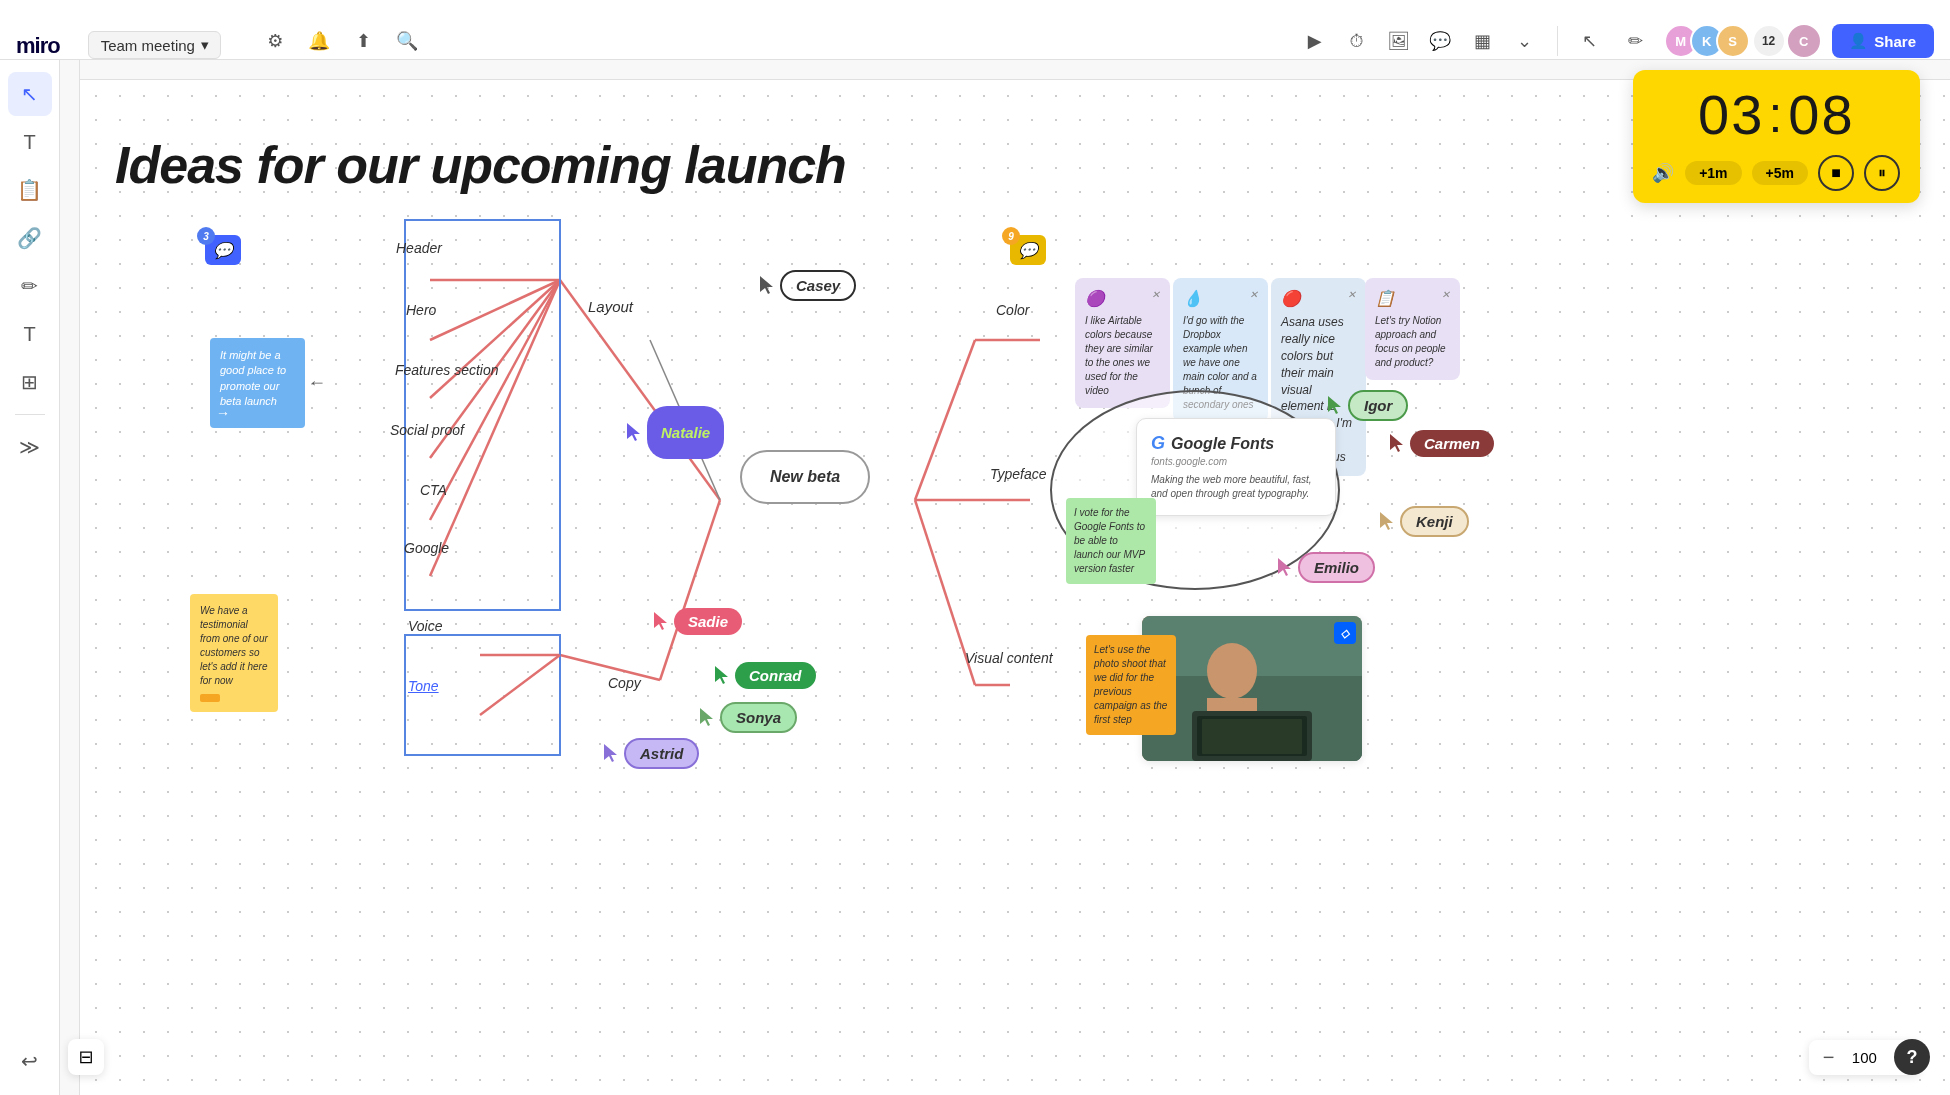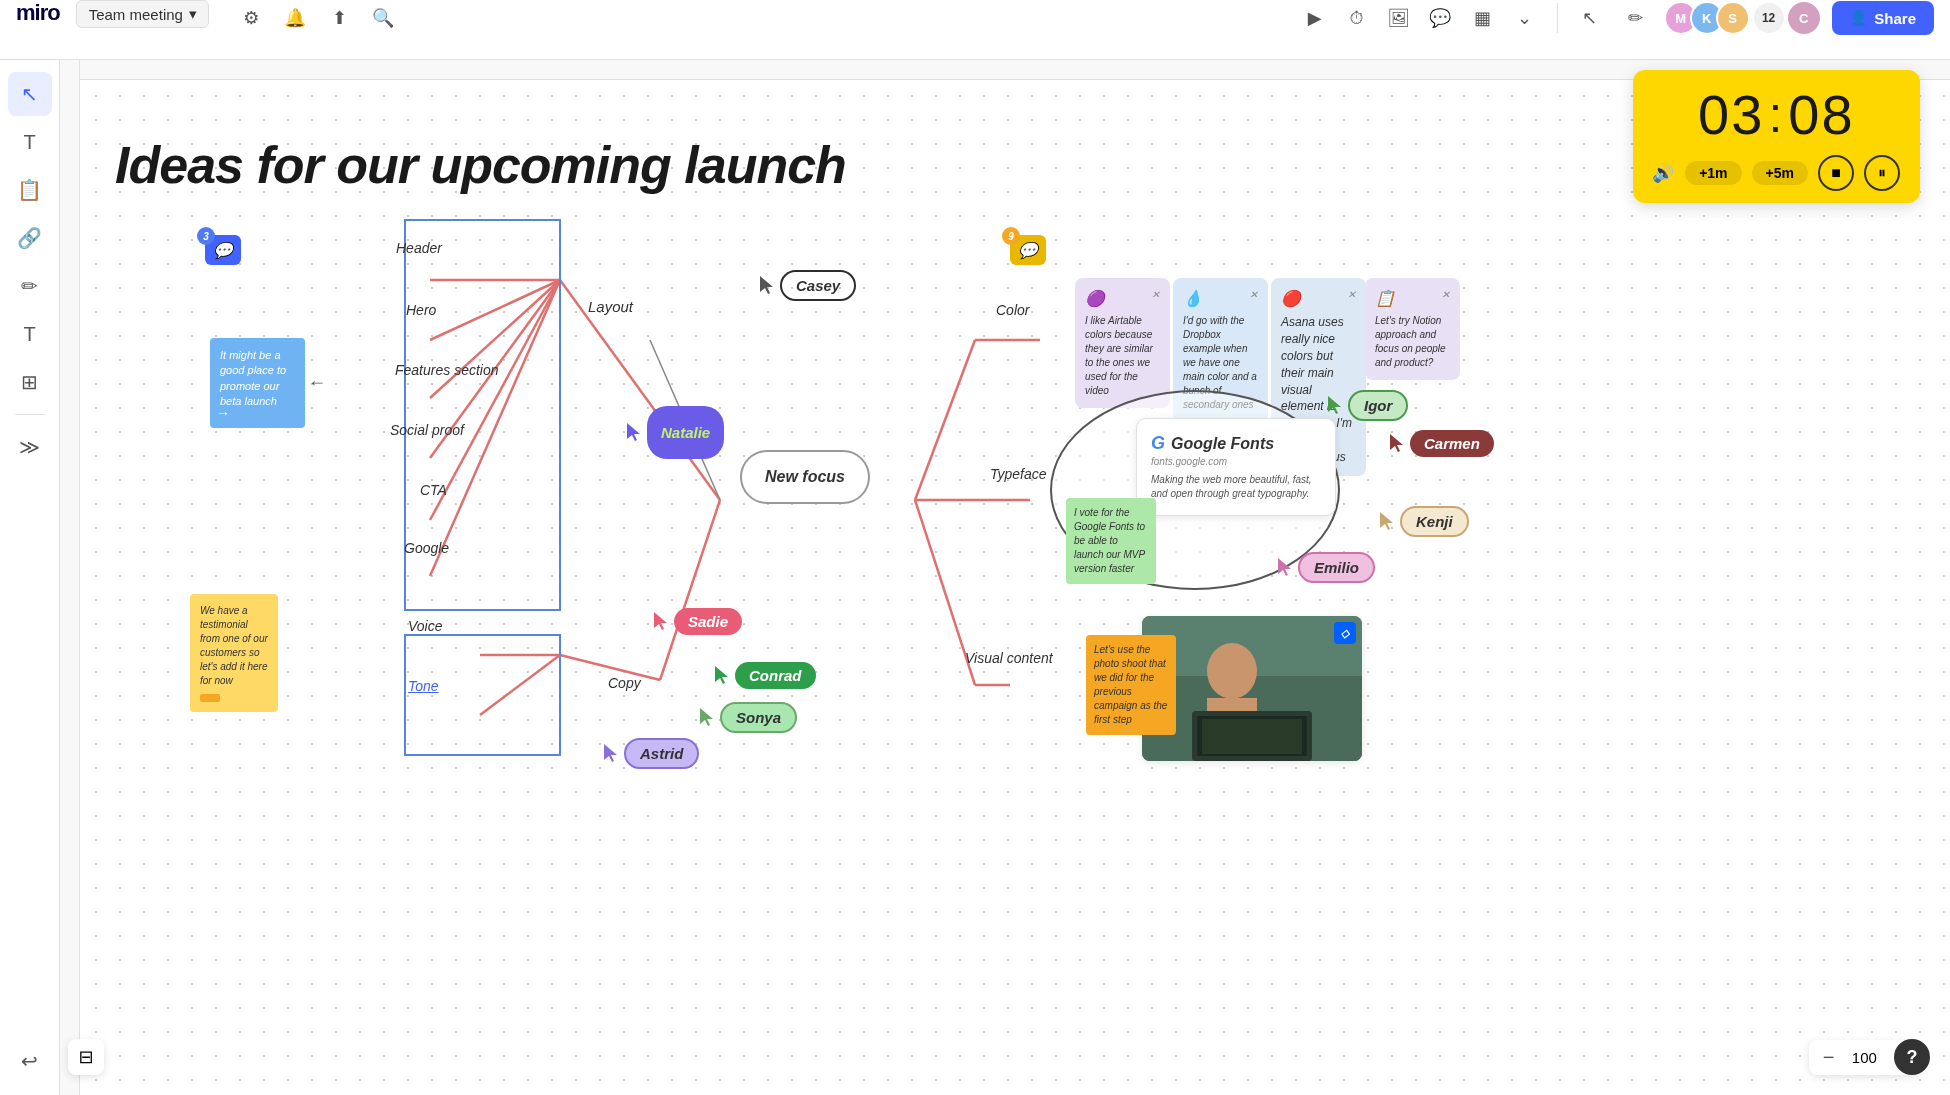--- a/index.html
+++ b/index.html
@@ -2,21 +2,21 @@
 <html><head>
   <meta charset="utf-8">
   <style>
     * { box-sizing: border-box; margin: 0; padding: 0; }
     body { font-family: -apple-system, BlinkMacSystemFont, 'Segoe UI', sans-serif; background: #f0f0f0; width: 1950px; height: 1095px; overflow: hidden; }
 
     
     #topbar {
       position: absolute; top: 0; left: 0; width: 1950px; height: 60px;
       background: #fff; border-bottom: 1px solid #e0e0e0;
-      display: flex; align-items: flex-start; padding: 0 16px; gap: 16px; z-index: 100;
+      display: flex; align-items: flex-end; padding: 0 16px; gap: 28px; z-index: 100;
     }
     .miro-logo { font-weight: 700; font-size: 22px; color: #050038; letter-spacing: -1px; }
     .board-name { background: #f4f4f4; border: 1px solid #ddd; border-radius: 6px; padding: 4px 12px; font-size: 15px; color: #333; display: flex; align-items: center; gap: 6px; cursor: pointer; }
     .topbar-icons { display: flex; gap: 8px; margin-left: 8px; }
     .topbar-icon { width: 36px; height: 36px; border-radius: 6px; display: flex; align-items: center; justify-content: center; cursor: pointer; color: #555; font-size: 18px; }
     .topbar-right { margin-left: auto; display: flex; align-items: center; gap: 10px; }
     .avatar-group { display: flex; align-items: center; }
     .avatar { width: 34px; height: 34px; border-radius: 50%; border: 2px solid #fff; display: flex; align-items: center; justify-content: center; font-size: 13px; font-weight: 600; color: #fff; margin-left: -8px; }
     .avatar:first-child { margin-left: 0; }
     .avatar-count { background: #f0f0f0; color: #333; font-size: 12px; font-weight: 700; width: 30px; height: 30px; border-radius: 50%; display: flex; align-items: center; justify-content: center; margin-left: 4px; }
@@ -239,21 +239,21 @@
   </div>
 
   <div style="position:absolute;top:175px;left:950px;">
     <div style="background:#e8b800;border-radius:6px;width:36px;height:30px;display:flex;align-items:center;justify-content:center;color:#fff;font-size:16px;position:relative;">
       💬
       <div style="position:absolute;top:-8px;left:-8px;background:#f5a623;border-radius:50%;width:18px;height:18px;font-size:10px;display:flex;align-items:center;justify-content:center;color:#fff;font-weight:700;">9</div>
     </div>
   </div>
 
   <div class="node-center" style="position:absolute;left:680px;top:390px;width:130px;height:54px;font-size:16px;font-weight:600;border:2px solid #999;border-radius:30px;background:#fff;display:flex;align-items:center;justify-content:center;">
-    <span>New focus</span>
+    <span>New beta</span>
   </div>
 
   <div class="node-label" style="position:absolute;left:528px;top:238px;font-size:15px;color:#333;">Layout</div>
 
   <div class="node-label" style="position:absolute;left:336px;top:180px;font-size:14px;color:#333;">Header</div>
   <div class="node-label" style="position:absolute;left:346px;top:242px;font-size:14px;color:#333;">Hero</div>
   <div class="node-label" style="position:absolute;left:335px;top:302px;font-size:14px;color:#333;">Features section</div>
   <div class="node-label" style="position:absolute;left:330px;top:362px;font-size:14px;color:#333;">Social proof</div>
   <div class="node-label" style="position:absolute;left:360px;top:422px;font-size:14px;color:#333;">CTA</div>
   <div class="node-label" style="position:absolute;left:344px;top:480px;font-size:14px;color:#333;">Google</div>

